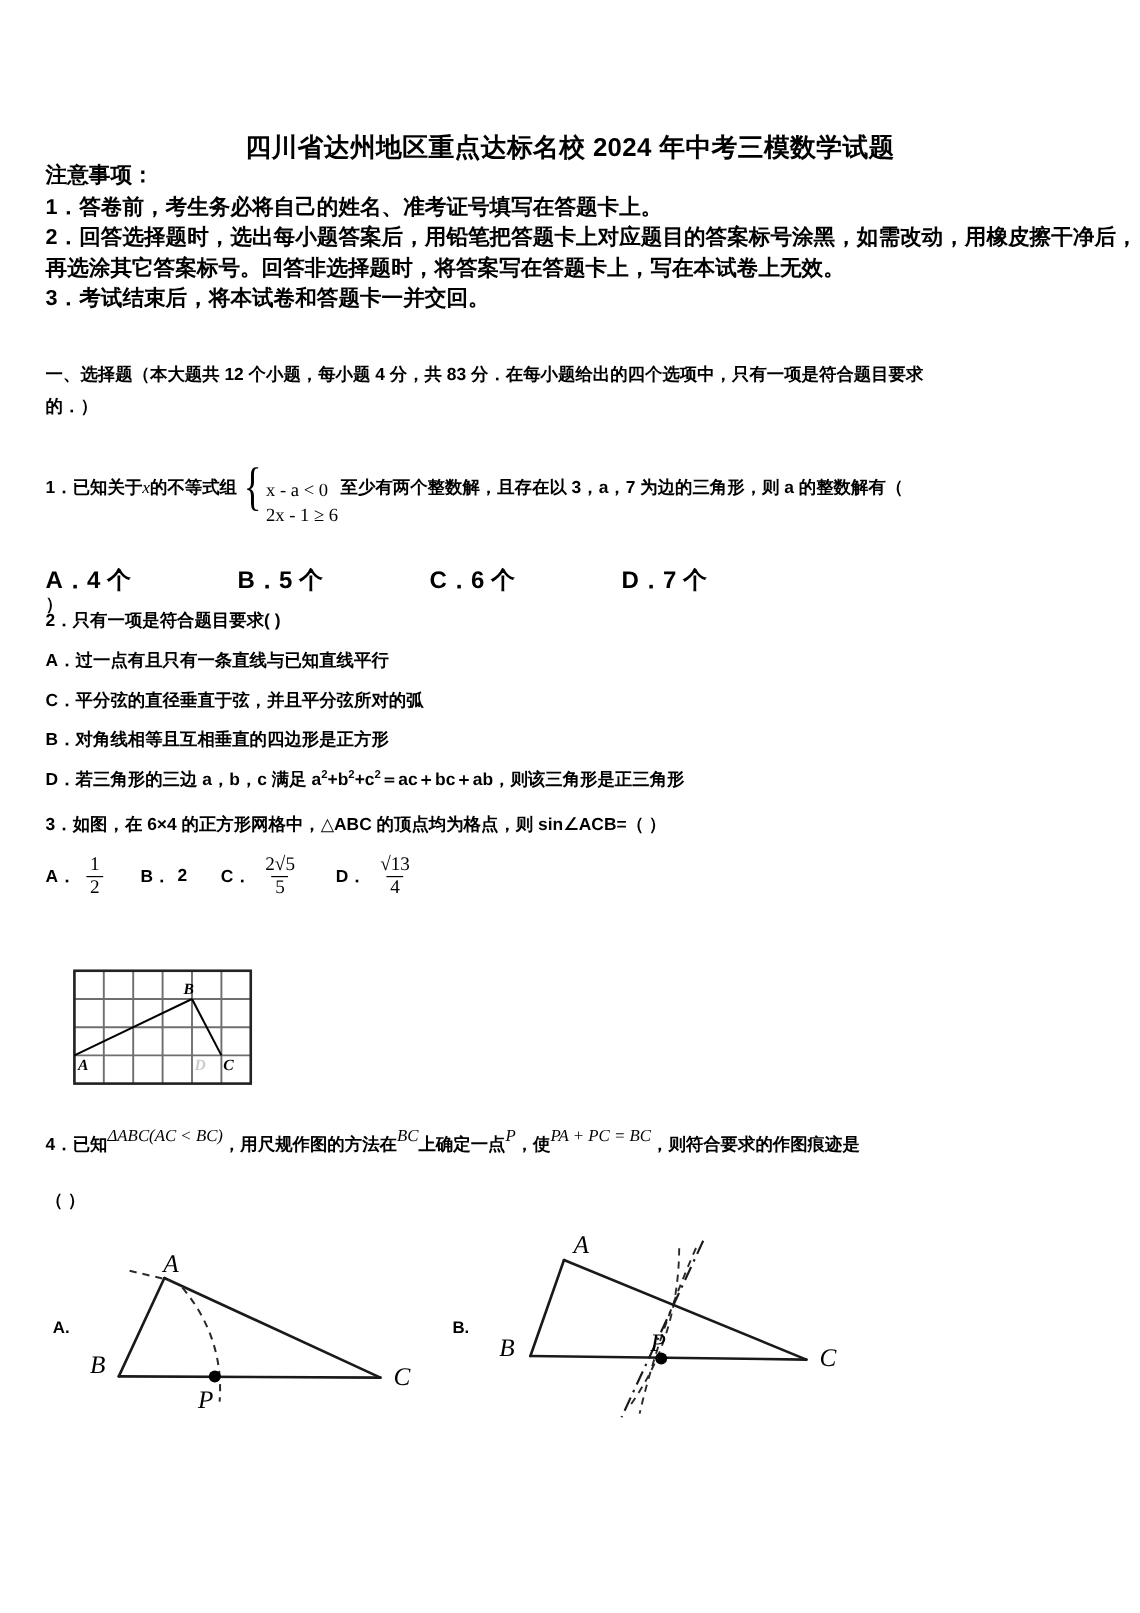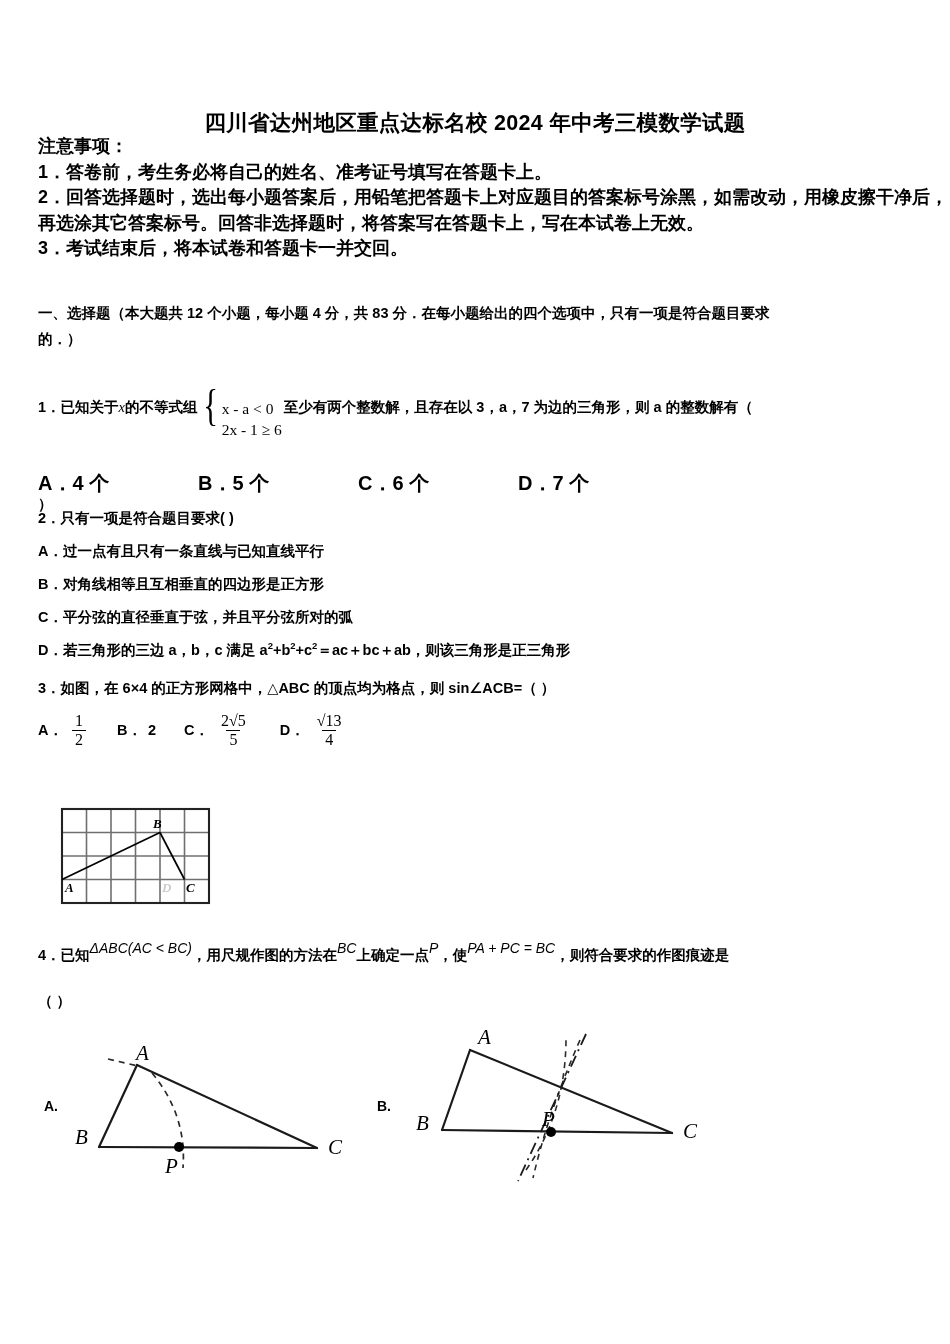--- a/index.html
+++ b/index.html
@@ -152,21 +152,21 @@
   
   #fig-grid {
     position: absolute;
     left: 59px;
     top: 806px;
   }
 
   
   #q4 { left: 38px; top: 935px; width: 890px; }
   .mathup {
-    font-family: Liberation Sans, sans-serif;
+    font-family: Liberation Serif, serif;
     font-weight: normal;
     font-style: italic;
     font-size: 14px;
     vertical-align: 7px;
   }
   #q4-tail { position: absolute; left: 38px; top: 988px; }
 
   
   .figlabel {
     position: absolute;
@@ -235,24 +235,24 @@
   </div>
 
   <div class="q" id="q2">
     <div>
       <span>2．</span><span>只有一项是符合题目要求(    )</span>
     </div>
     <div class="choice">
       <span>A．</span><span>过一点有且只有一条直线与已知直线平行</span>
     </div>
     <div class="choice">
+      <span>C．</span><span>平分弦的直径垂直于弦，并且平分弦所对的弧</span>
+    </div>
+    <div class="choice">
       <span>B．</span><span>对角线相等且互相垂直的四边形是正方形</span>
-    </div>
-    <div class="choice">
-      <span>C．</span><span>平分弦的直径垂直于弦，并且平分弦所对的弧</span>
     </div>
     <div class="choice">
       <span>D．</span><span>若三角形的三边 a，b，c 满足 a</span><sup>2</sup><span>+b</span><sup>2</sup><span>+c</span><sup>2</sup><span>＝ac＋bc＋ab，则该三角形是正三角形</span>
     </div>
   </div>
 
   <div class="q" id="q3">
     <span>3．</span><span>如图，在 6×4 的正方形网格中，△ABC 的顶点均为格点，则 sin∠ACB=（        ）</span>
   </div>
 

